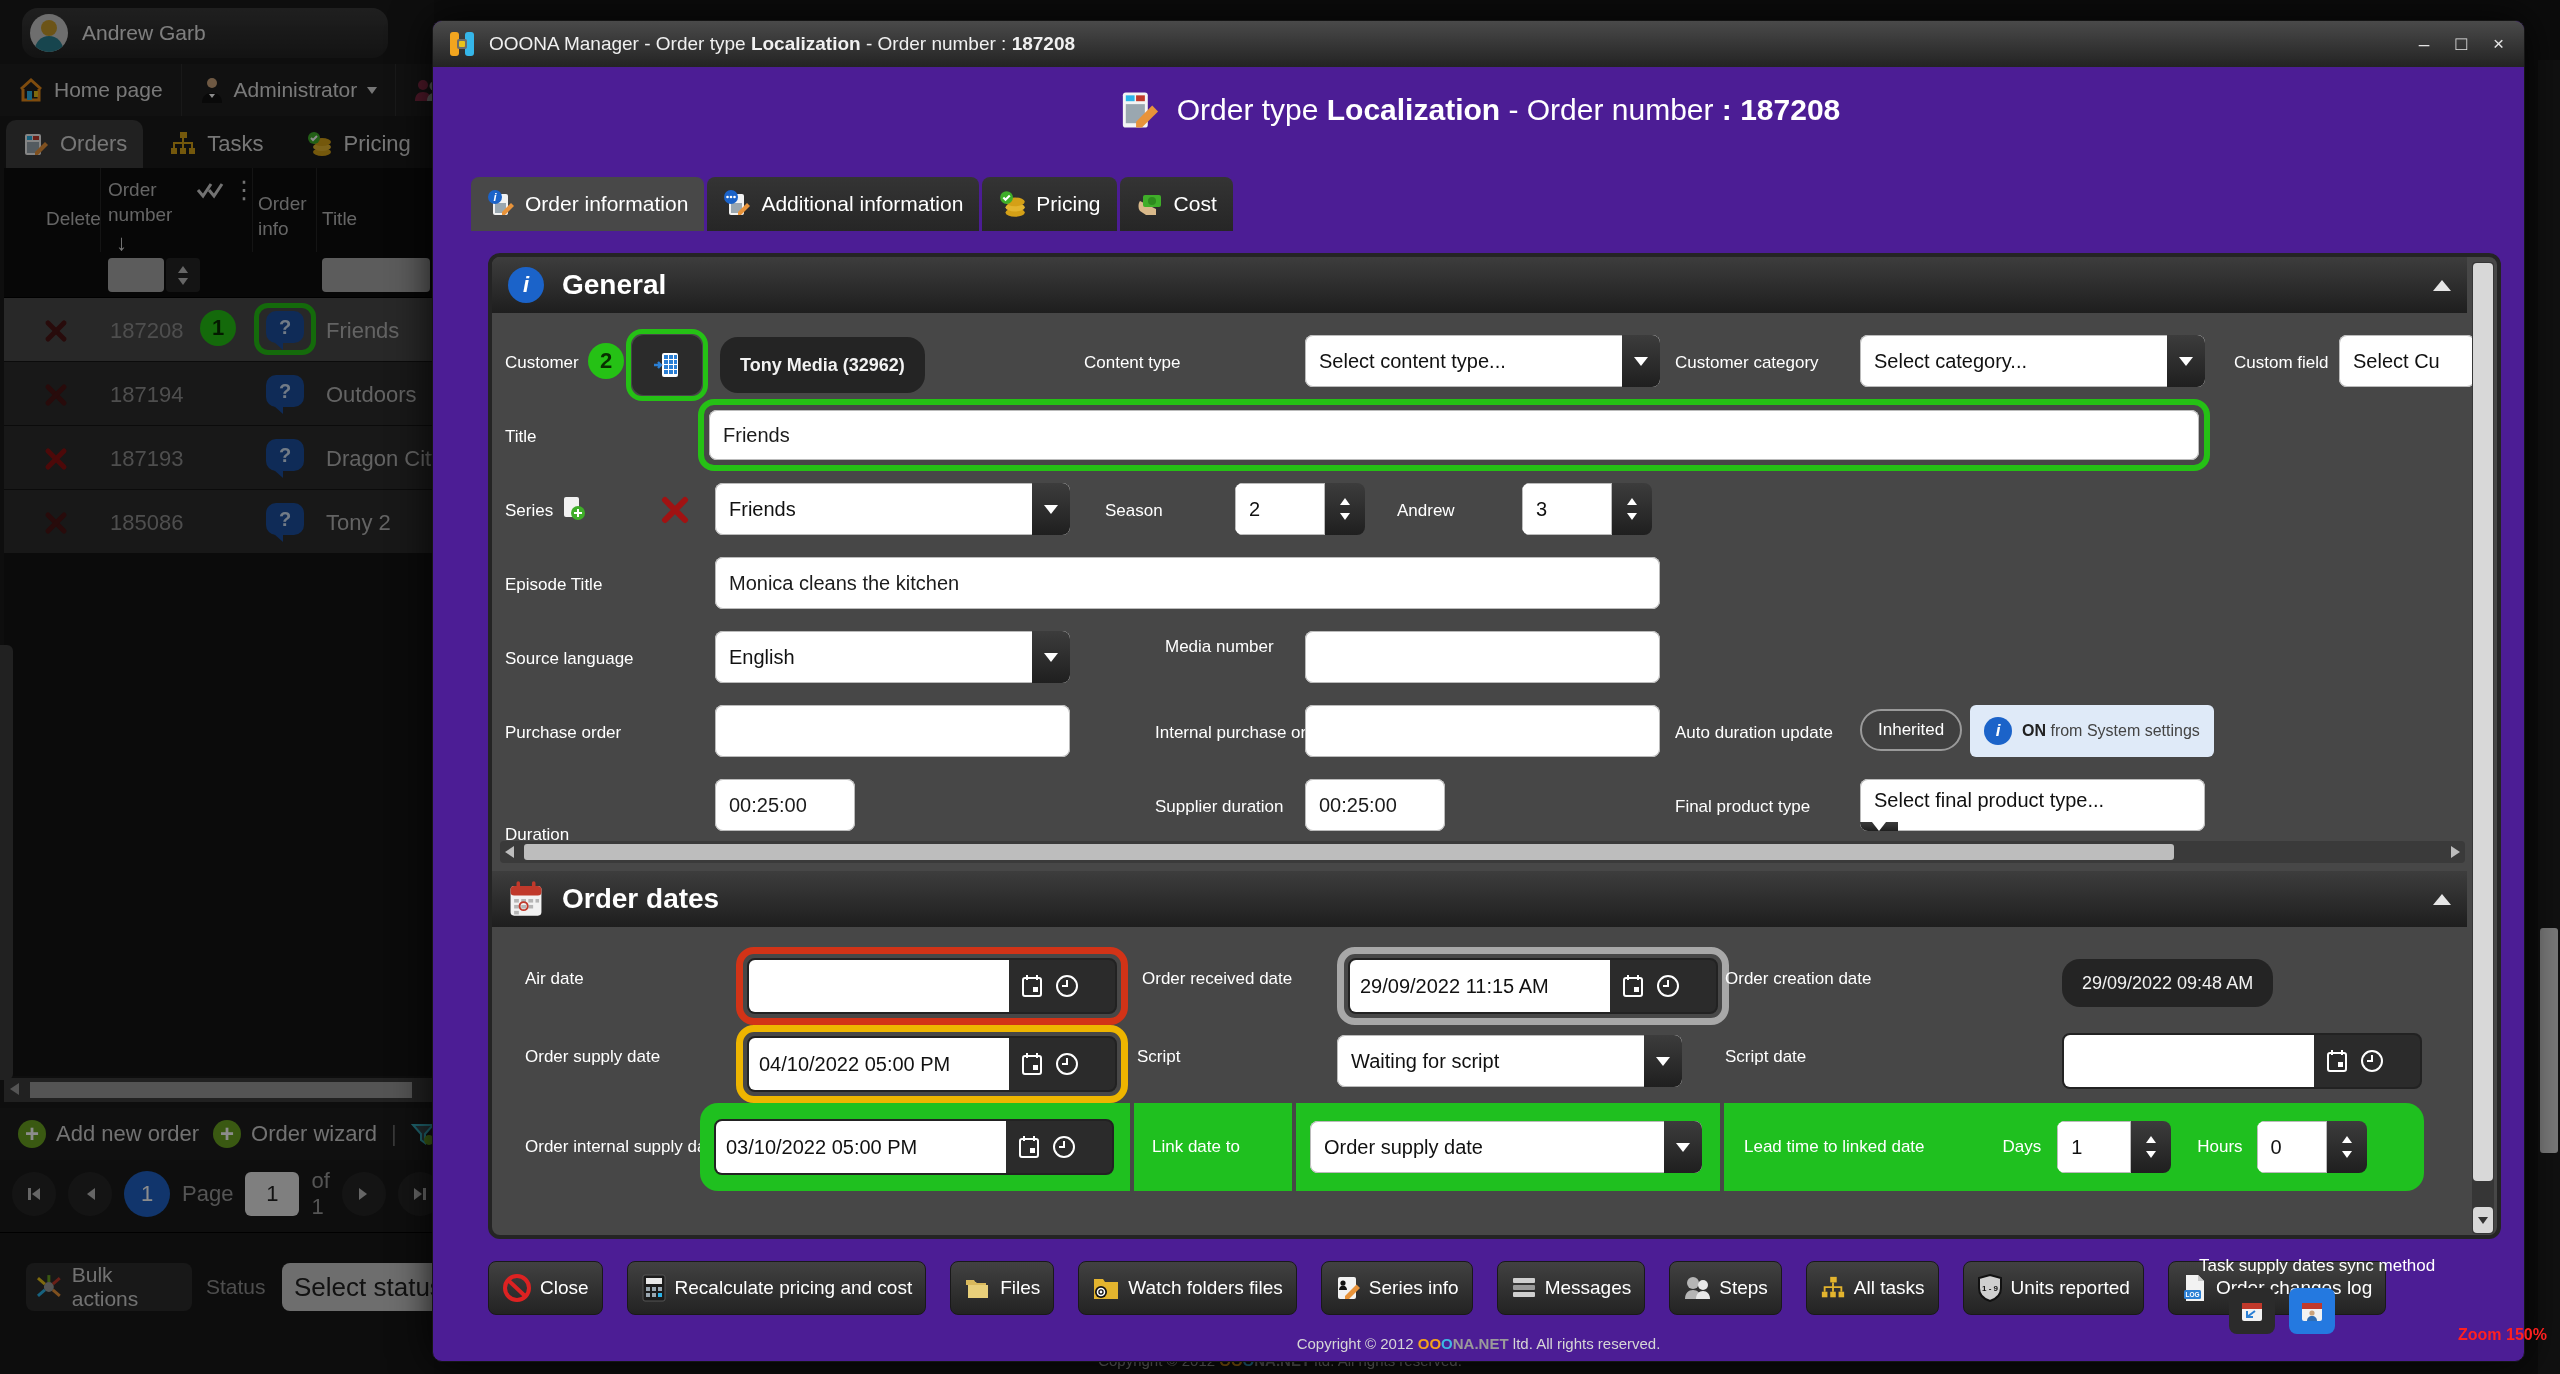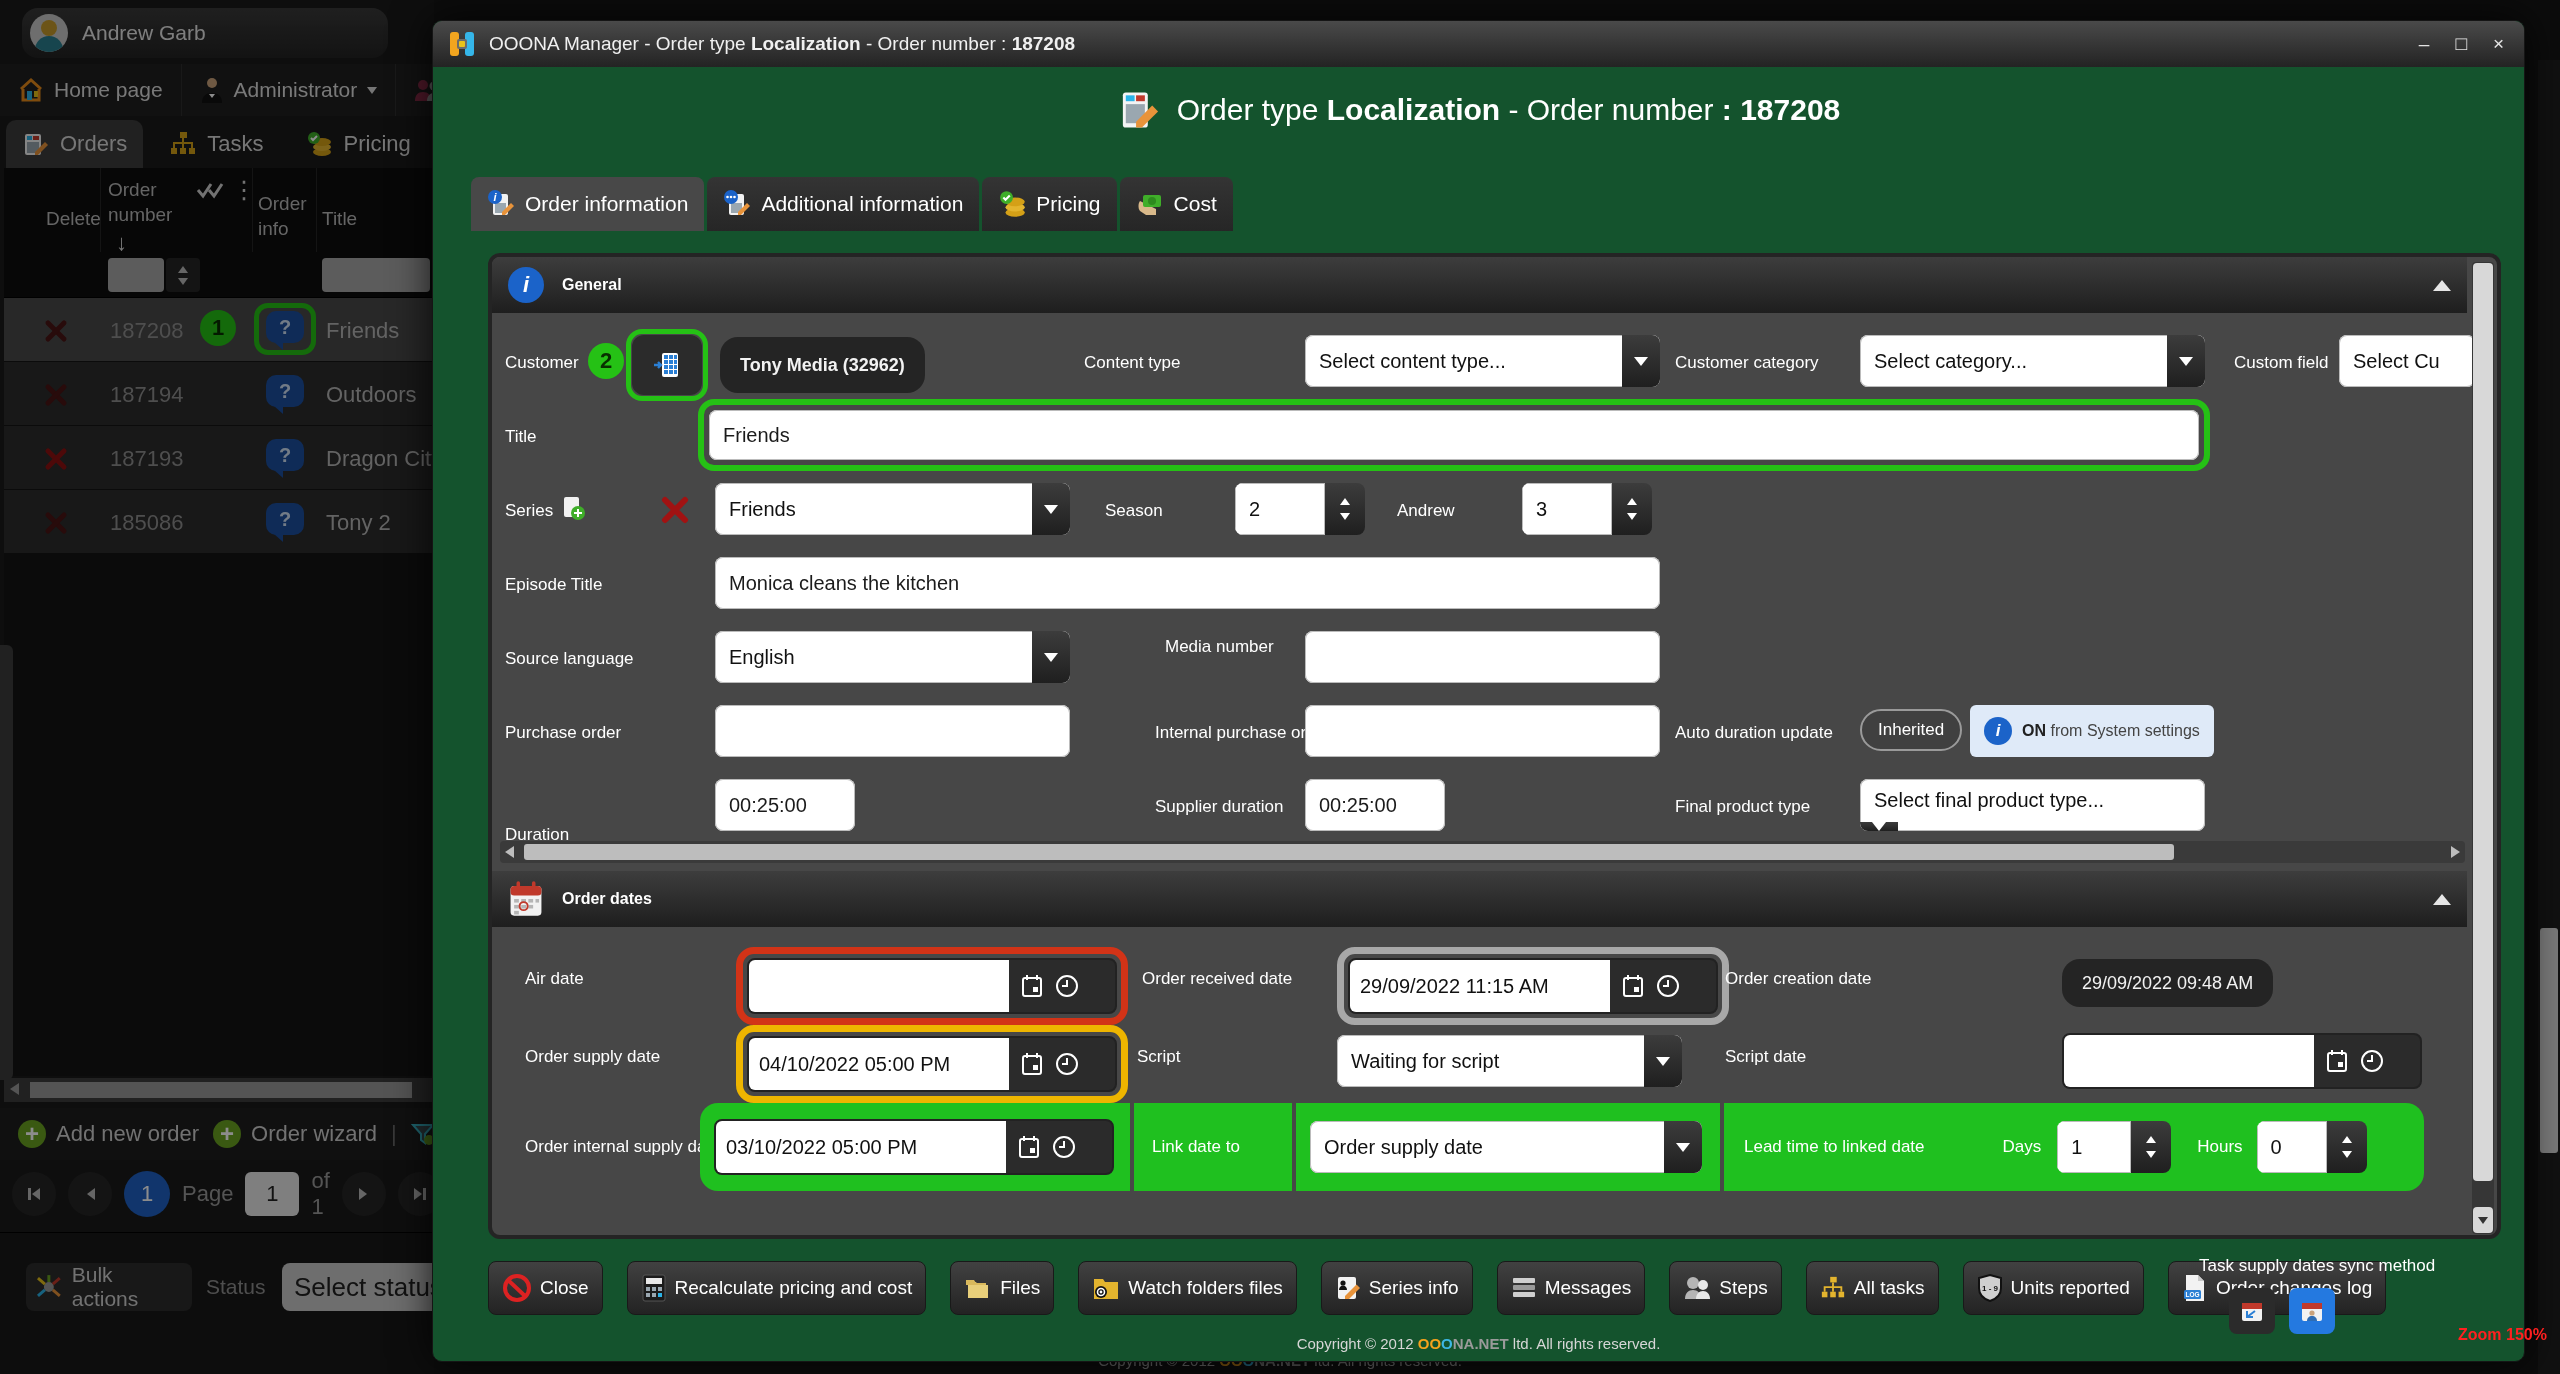--- a/index.html
+++ b/index.html
@@ -50,36 +50,36 @@
               color:#222; font-size:26px; display:flex; align-items:center; padding:0 12px; white-space:nowrap; overflow:hidden; }
   .leftstrip { position:absolute; left:0; top:645px; width:13px; height:435px; background:#3c3c3c; border-radius:0 6px 6px 0; }
   .appvscroll { position:absolute; right:0; top:60px; width:22px; height:1314px; background:#202020; }
   .appvthumb { position:absolute; left:2px; top:868px; width:18px; height:225px; background:#e0e0e0; border-radius:3px; }
   .appcopy { position:absolute; left:0; top:1352px; width:2560px; text-align:center; color:#b5b5b5; font-size:15px; }
 
   
   .dim { position:absolute; inset:0; background:rgba(0,0,0,0.45); z-index:5; }
 
   
-  .dialog { position:absolute; left:432px; top:20px; width:2093px; height:1342px; background:#14532d;
+  .dialog { position:absolute; left:432px; top:20px; width:2093px; height:1342px; background:#4c1d95;
             border:1px solid #151515; border-radius:10px; z-index:10; box-shadow:0 0 40px rgba(0,0,0,.8); }
   .titlebar { position:absolute; left:0; top:0; width:100%; height:46px; border-radius:9px 9px 0 0;
               background:linear-gradient(#4a4a4a,#232323); display:flex; align-items:center; padding:0 14px; gap:12px; }
   .titletext { color:#f0f0f0; font-size:19px; }
   .winbtns { position:absolute; right:20px; top:0; height:46px; display:flex; align-items:center; gap:26px; color:#e4e4e4; font-size:19px; }
   .dheader { position:absolute; left:0; top:56px; width:100%; height:66px; display:flex; align-items:center; justify-content:center; gap:16px; color:#fff; font-size:30px; }
   .dtabs { position:absolute; left:38px; top:156px; height:54px; display:flex; gap:3px; }
   .dtab { display:flex; align-items:center; gap:8px; color:#fff; font-size:21px; padding:0 16px;
           background:linear-gradient(#343434,#262626); border-radius:8px 8px 0 0; white-space:nowrap; }
   .dtab.on { background:#484848; }
   .container { position:absolute; left:55px; top:232px; width:2013px; height:986px; background:#474747;
                border:4px solid #242424; border-radius:12px; }
   .sechdr { position:absolute; left:0; width:calc(100% - 30px); height:56px; background:linear-gradient(#3d3d3d,#1e1e1e);
             display:flex; align-items:center; gap:18px; padding:0 16px; border-radius:8px 0 0 0; }
-  .sectitle { color:#fff; font-size:16px; font-weight:bold; }
+  .sectitle { color:#fff; font-size:28px; font-weight:bold; }
   .chev { margin-left:auto; width:0; height:0; border-left:9px solid transparent; border-right:9px solid transparent; border-bottom:11px solid #e6e6e6; }
   .lbl { position:absolute; color:#fff; font-size:17px; white-space:nowrap; }
   .inp { position:absolute; background:#fff; border-radius:8px; height:52px; display:flex; align-items:center;
          padding:0 14px; font-size:20px; color:#1b1b1b; box-shadow:inset 0 0 0 1px #bbb; white-space:nowrap; overflow:hidden; }
   .dd { position:absolute; height:52px; border-radius:8px; overflow:hidden; display:flex; background:#fff; box-shadow:inset 0 0 0 1px #bbb; }
   .dd .t { flex:1; display:flex; align-items:center; padding:0 14px; font-size:20px; color:#111; white-space:nowrap; overflow:hidden; }
   .dd .a { width:38px; background:linear-gradient(#3c3c3c,#1f1f1f); display:flex; align-items:center; justify-content:center; }
   .tridown { width:0; height:0; border-left:7px solid transparent; border-right:7px solid transparent; border-top:9px solid #fff; }
   .triup { width:0; height:0; border-left:6px solid transparent; border-right:6px solid transparent; border-bottom:8px solid #fff; }
   .tridown.s { border-left-width:5px; border-right-width:5px; border-top-width:7px; }

